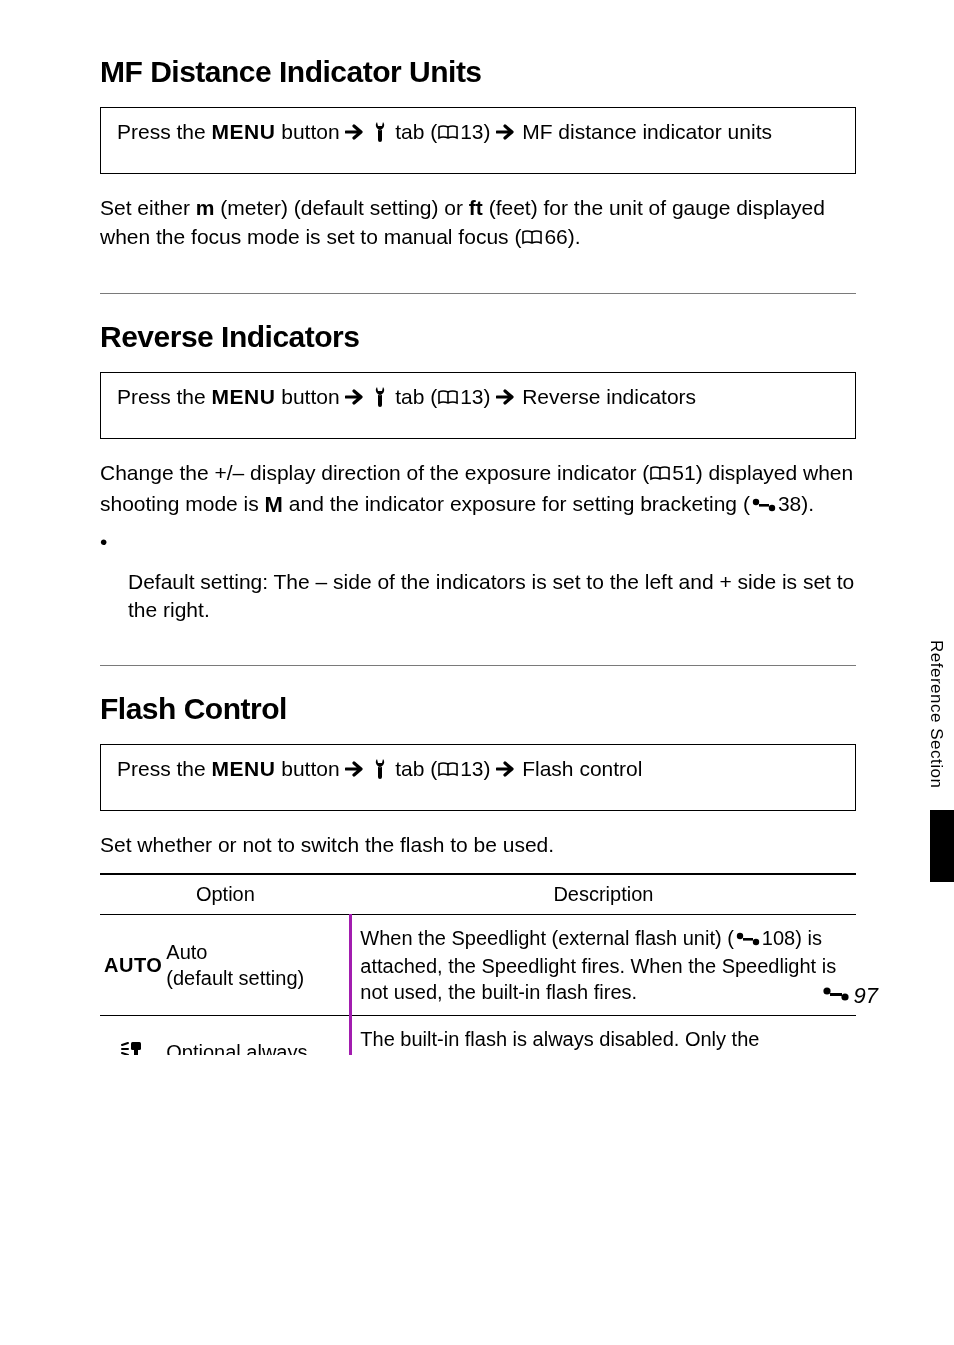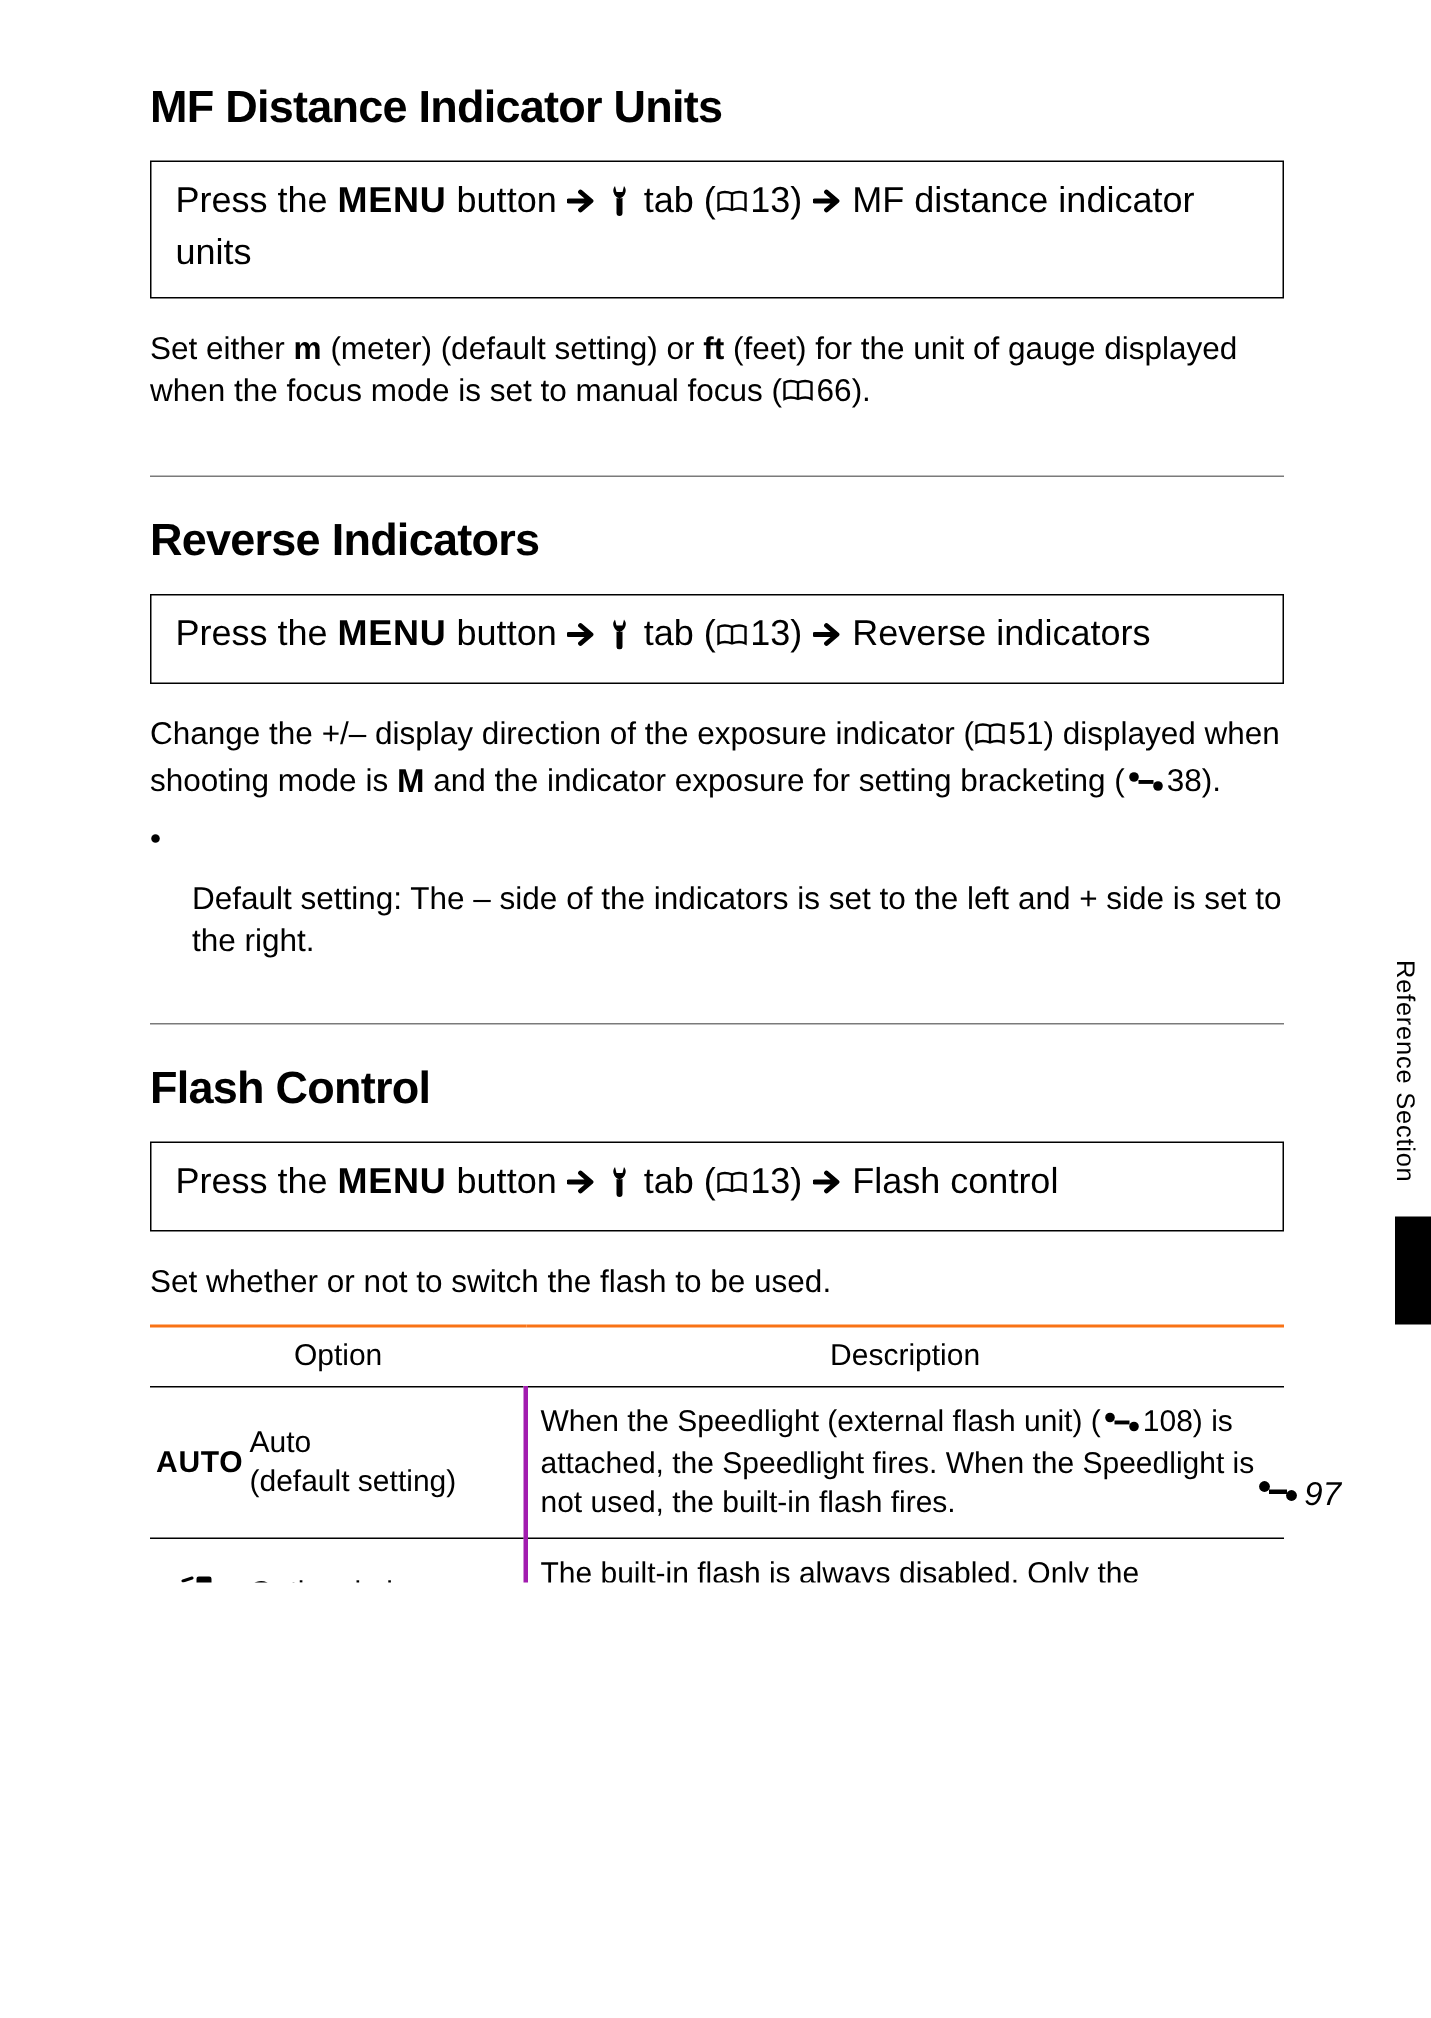--- a/index.html
+++ b/index.html
@@ -19,22 +19,22 @@
     padding: 55px 98px 40px 100px;
   }
   h1.section-title {
     font-size: 30px;
     font-weight: 700;
     margin: 0 0 18px 0;
     letter-spacing: -0.5px;
   }
   .nav-box {
     border: 1px solid #000;
-    padding: 10px 16px 12px 16px;
-    font-size: 24px;
+    padding: 10px 16px 24px 16px;
+    font-size: 21px;
     line-height: 1.35;
     margin-bottom: 20px;
   }
   .body-text {
     font-size: 21px;
     line-height: 1.35;
     margin: 4px 0 8px 0;
   }
   .menu-label {
     font-family: "Arial Narrow", Arial, sans-serif;
@@ -84,21 +84,21 @@
   }
   .bullet-text { flex: 1; margin-top: 40px; }
 
   table.opt-table {
     border-collapse: collapse;
     width: 100%;
     margin-top: 14px;
     font-size: 20px;
   }
   table.opt-table th {
-    border-top: 2px solid #f97316;
+    border-top: 2px solid #000000;
     border-bottom: 1px solid #000;
     font-weight: 400;
     text-align: center;
     padding: 8px 6px;
   }
   table.opt-table td {
     border-bottom: 1px solid #000;
     padding: 10px 8px;
     vertical-align: middle;
     line-height: 1.3;
@@ -145,21 +145,21 @@
   .side-black {
     background: #000;
     width: 24px;
     height: 72px;
     margin-left: auto;
   }
 
   
   .page-num {
     position: absolute;
-    right: 60px;
+    right: 76px;
     bottom: 46px;
     font-size: 22px;
     font-style: italic;
     display: flex;
     align-items: center;
     gap: 2px;
   }
   .page-num .num { font-style: italic; }
 
   b { font-weight: 700; }

